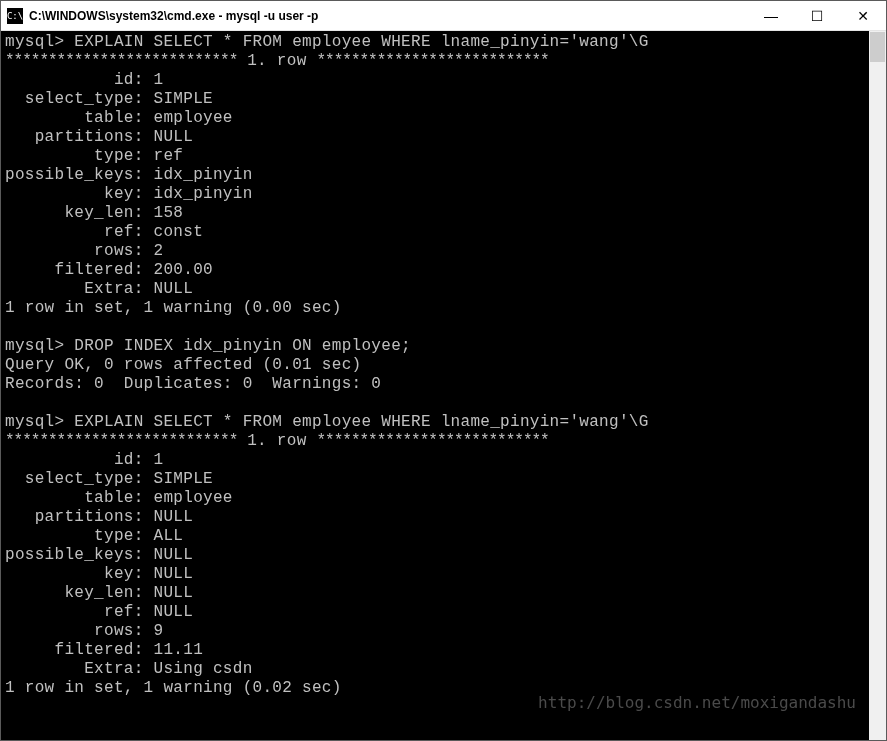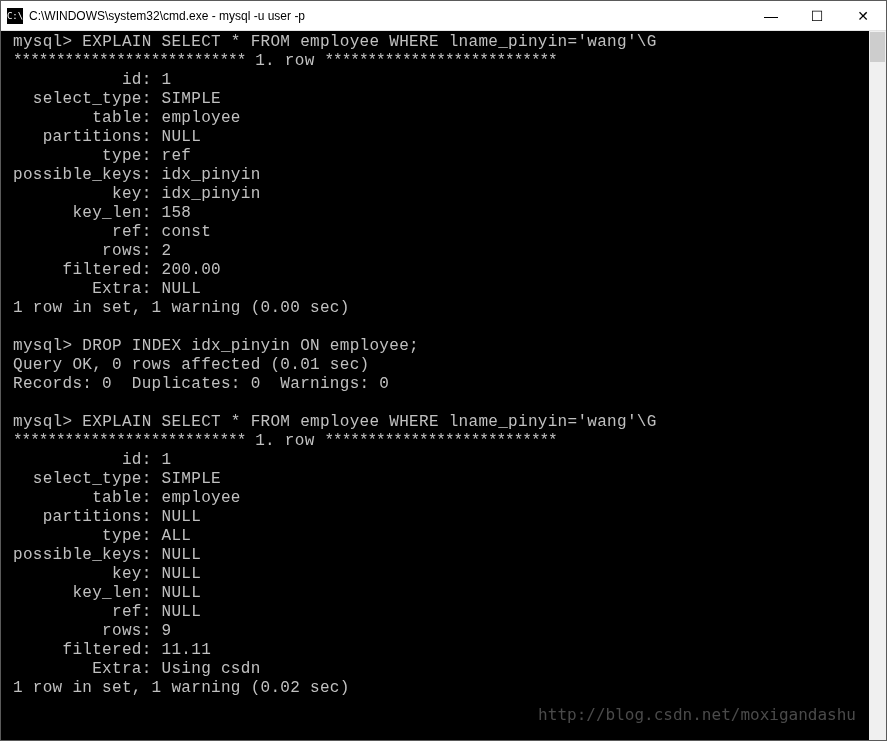--- a/index.html
+++ b/index.html
@@ -39,20 +39,21 @@
       align-items: center;
       justify-content: center;
       font-size: 9px;
       color: #fff;
       font-family: monospace;
     }
     .titlebar-text {
       font-size: 12px;
       color: #000;
       flex: 1;
+      font-weight: bold;
     }
     .window-controls {
       display: flex;
       height: 100%;
     }
     .window-btn {
       width: 46px;
       height: 30px;
       display: flex;
       align-items: center;
@@ -67,42 +68,42 @@
       background: #000;
       position: relative;
     }
     .terminal {
       flex: 1;
       background: #000;
       color: #c0c0c0;
       font-family: "Consolas", "Courier New", monospace;
       font-size: 16px;
       line-height: 19px;
-      padding: 2px 12px;
+      padding: 2px 4px;
       white-space: pre;
       overflow: hidden;
       font-weight: normal;
       letter-spacing: 0.3px;
     }
     .scrollbar {
       width: 17px;
       background: #f0f0f0;
       position: relative;
     }
     .scrollbar-thumb {
       position: absolute;
       width: 15px;
       left: 1px;
       top: 1px;
       height: 30px;
       background: #cdcdcd;
     }
     .watermark {
       position: absolute;
-      bottom: 16px;
+      bottom: 28px;
       right: 30px;
       color: #4a4a4a;
       font-family: "Consolas", monospace;
       font-size: 16px;
       pointer-events: none;
     }
     .aster {
       letter-spacing: -1px;
     }
   </style>

